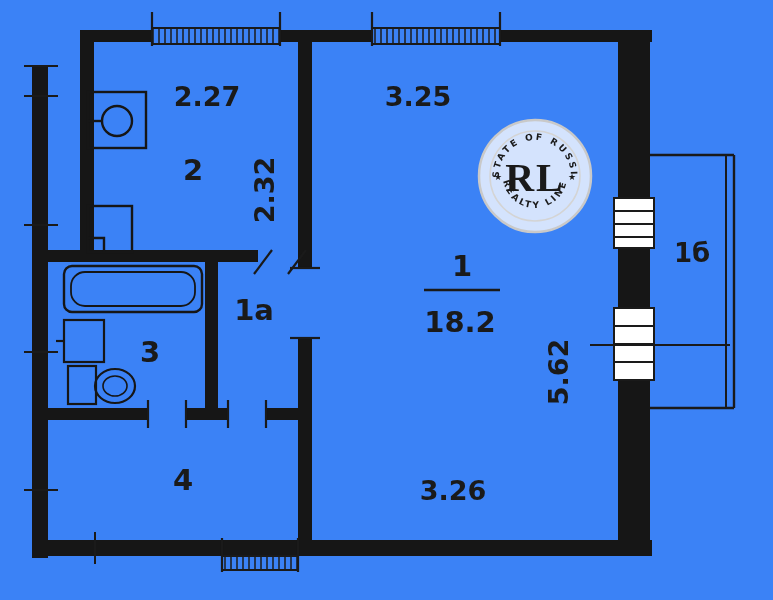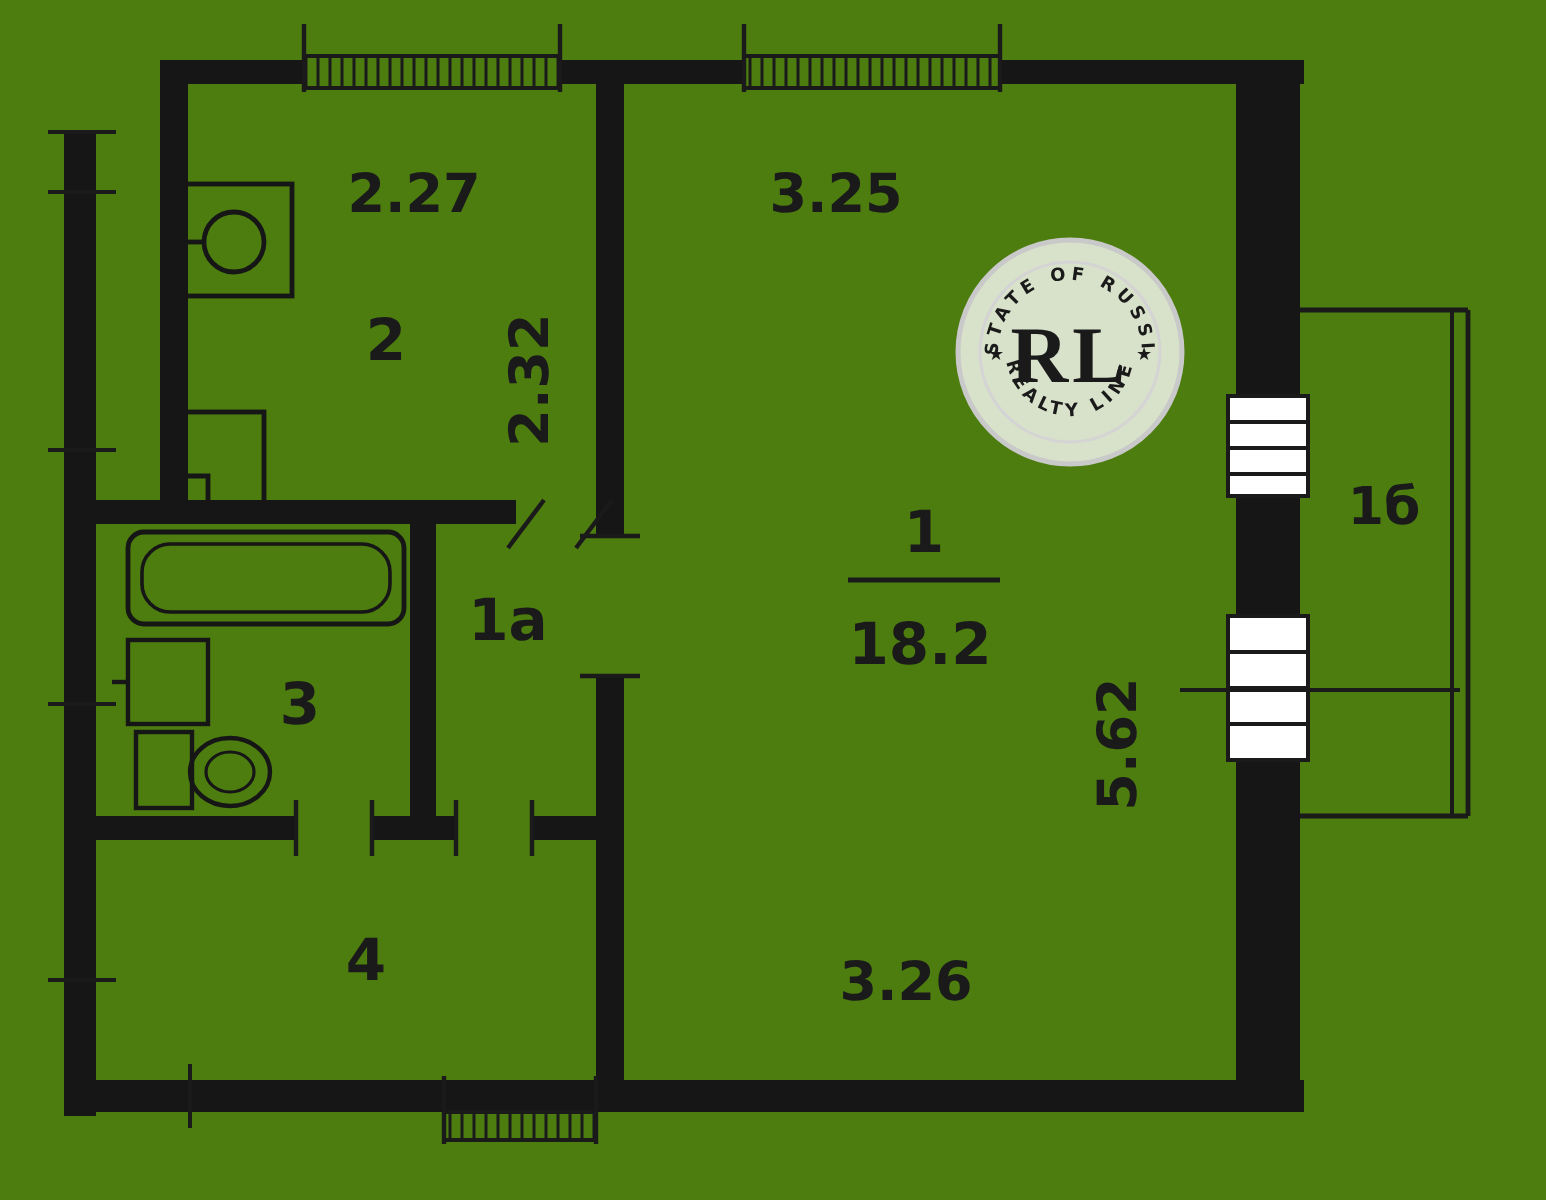--- a/index.html
+++ b/index.html
@@ -1,19 +1,19 @@
 <!DOCTYPE html>
 <html><head>
 <meta charset="utf-8">
 <style>
   html,body{margin:0;padding:0;background:#ffffff;}
   .stage{
     position:relative;
     width:773px;height:600px;
-    background:#4d7c0f;
+    background:#3b82f6;
     font-family:"DejaVu Sans",sans-serif;
     overflow:hidden;
   }
   svg{display:block}
   svg text{fill:#1a1a1a}
   .dim{font-size:27px;font-weight:600;}
   .room{font-size:29px;font-weight:600;}
   .room-sm{font-size:26px;font-weight:600;}
   .wm-initials{
     font-family:"Liberation Serif","DejaVu Serif",serif;

